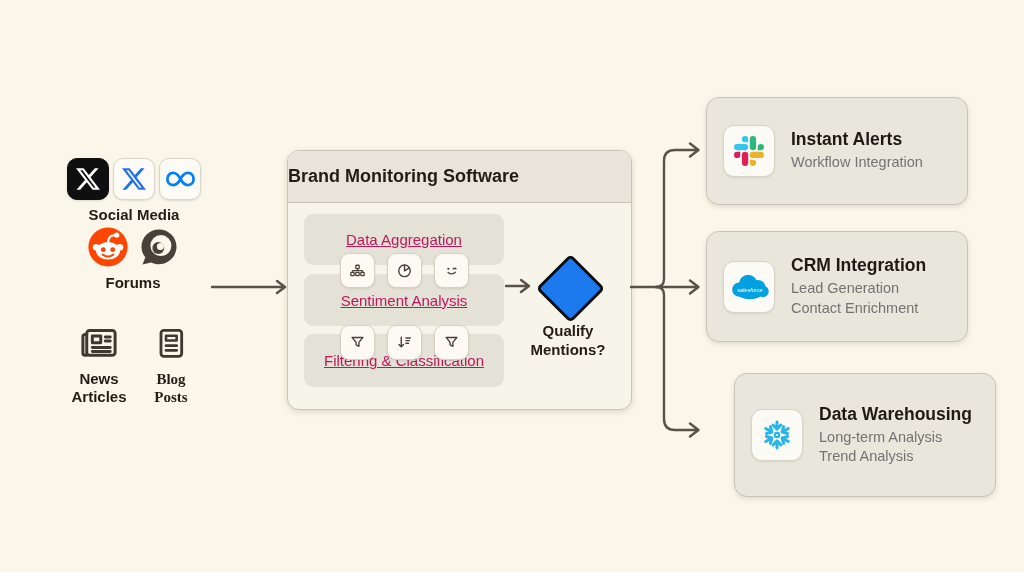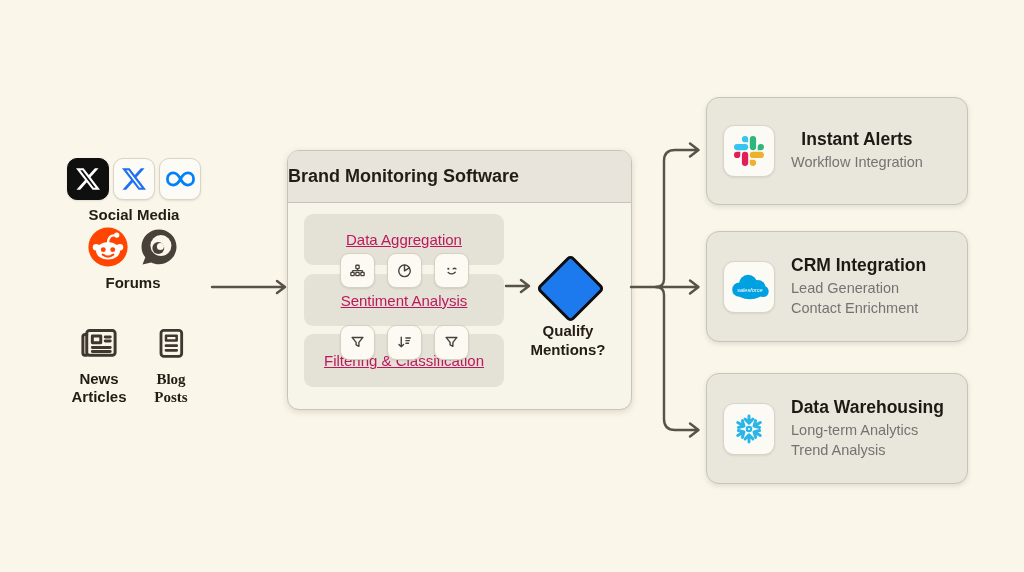--- a/index.html
+++ b/index.html
@@ -48,21 +48,21 @@
   .decision-label{position:absolute;left:508px;top:321px;width:120px;text-align:center;
     font-weight:bold;font-size:15px;line-height:1.27;color:#231C15;z-index:4;}
 
   
   .card{position:absolute;left:706px;width:262px;background:#E9E6DB;border:1.5px solid #C8C4B9;
     border-radius:13px;box-shadow:0 2px 5px rgba(90,80,60,.16);
     display:flex;align-items:center;padding-left:16px;box-sizing:border-box;gap:16px;}
   .card-icon-tile{width:50px;height:50px;background:#FCFAF4;border:1px solid #D8D4C9;border-radius:11px;
     display:flex;align-items:center;justify-content:center;flex:0 0 auto;box-shadow:0 1px 2px rgba(90,80,60,.12);}
   .card-text{display:flex;flex-direction:column;}
-  .card-title{font-weight:bold;font-size:17.5px;color:#1F1914;margin-bottom:3px;text-align:center;}
+  .card-title{font-weight:bold;font-size:17.5px;color:#1F1914;margin-bottom:3px;}
   .card-sub{font-size:14.5px;color:#737373;line-height:1.32;}
 </style>
 </head>
 <body>
 
 <div class="canvas">
 
   <div class="src-group" style="left:68px;top:158px;width:132px;">
     <div class="tile-row">
       <div class="app-tile dark">
@@ -229,21 +229,21 @@
         <text x="25" y="22.5" text-anchor="middle" font-family="Liberation Sans, sans-serif" font-style="italic" font-size="6.4" fill="#FFFFFF">salesforce</text>
       </svg>
     </div>
     <div class="card-text">
       <div class="card-title">CRM Integration</div>
       <div class="card-sub">Lead Generation</div>
       <div class="card-sub">Contact Enrichment</div>
     </div>
   </div>
 
-  <div class="card" style="top:373px;height:111px;">
+  <div class="card" style="top:373px;height:124px;margin-left:28px;">
     <div class="card-icon-tile">
       <svg width="34" height="34" viewBox="0 0 24 24">
         <g fill="none" stroke="#29B5E8" stroke-width="2.1" stroke-linecap="round" stroke-linejoin="round">
           <g>
               <path d="M12 2.8 V7.6 M9.2 5 L12 7.9 L14.8 5"></path>
             </g>
           <g transform="rotate(60 12 12)">
               <path d="M12 2.8 V7.6 M9.2 5 L12 7.9 L14.8 5"></path>
             </g>
           <g transform="rotate(120 12 12)">
@@ -257,21 +257,21 @@
             </g>
           <g transform="rotate(300 12 12)">
               <path d="M12 2.8 V7.6 M9.2 5 L12 7.9 L14.8 5"></path>
             </g>
           <circle cx="12" cy="12" r="1.5" stroke-width="1.6"></circle>
         </g>
       </svg>
     </div>
     <div class="card-text">
       <div class="card-title">Data Warehousing</div>
-      <div class="card-sub">Long-term Analytics</div>
+      <div class="card-sub">Long-term Analysis</div>
       <div class="card-sub">Trend Analysis</div>
     </div>
   </div>
 
   <svg class="connectors" width="1024" height="572" viewBox="0 0 1024 572">
     <g fill="none" stroke="#59524A" stroke-width="2.4" stroke-linecap="round" stroke-linejoin="round">
 
       <path d="M212 287 H284 M277 281 L285 287 L277 293"></path>
 
       <path d="M506 286 H527 M521 280 L529 286 L521 292"></path>

